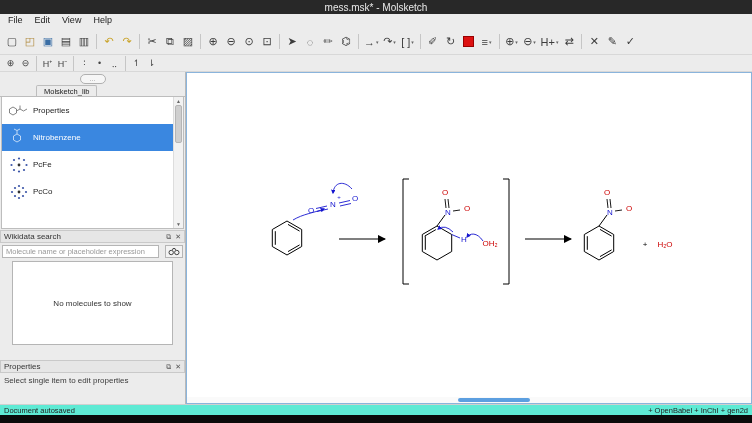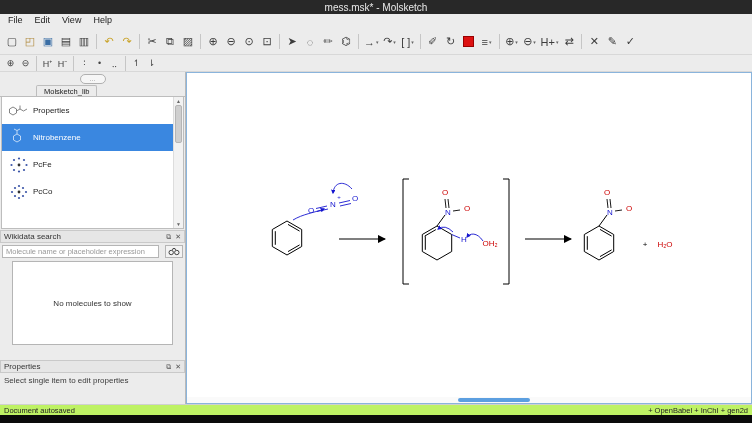--- a/index.html
+++ b/index.html
@@ -47,21 +47,21 @@
   .empty-list{height:84px;margin:1px 12px;background:#fff;border:1px solid #b5b5b5;display:flex;align-items:center;justify-content:center;font-size:8px;color:#333;flex:0 0 auto}
 
   .props-hint{font-size:8px;color:#3a3a3a;padding:3px 4px}
 
   .canvas-wrap{flex:1;display:flex;flex-direction:column;border:1px solid #8ab4dc;background:#fff;min-width:0}
   .canvas{flex:1;position:relative}
   svg.scene{position:absolute;inset:0;width:100%;height:100%}
   .hscroll{height:6px;background:#fafafa;position:relative;flex:0 0 auto}
   .hthumb{position:absolute;left:48%;width:72px;height:4px;top:1px;background:#5c9fe0;border-radius:2px}
 
-  .statusbar{height:11px;display:flex;align-items:center;justify-content:space-between;padding:0 4px;font-size:7.5px;color:#222;background:#bef264;border-top:1px solid #d0d0d0;flex:0 0 auto}
+  .statusbar{height:11px;display:flex;align-items:center;justify-content:space-between;padding:0 4px;font-size:7.5px;color:#222;background:#5eead4;border-top:1px solid #d0d0d0;flex:0 0 auto}
   .taskbar{height:8px;background:#0a0a0a;flex:0 0 auto}
 </style>
 </head>
 <body>
 
 <div class="app">
 
   <div class="titlebar">
     <span>mess.msk* - Molsketch</span>
   </div>

